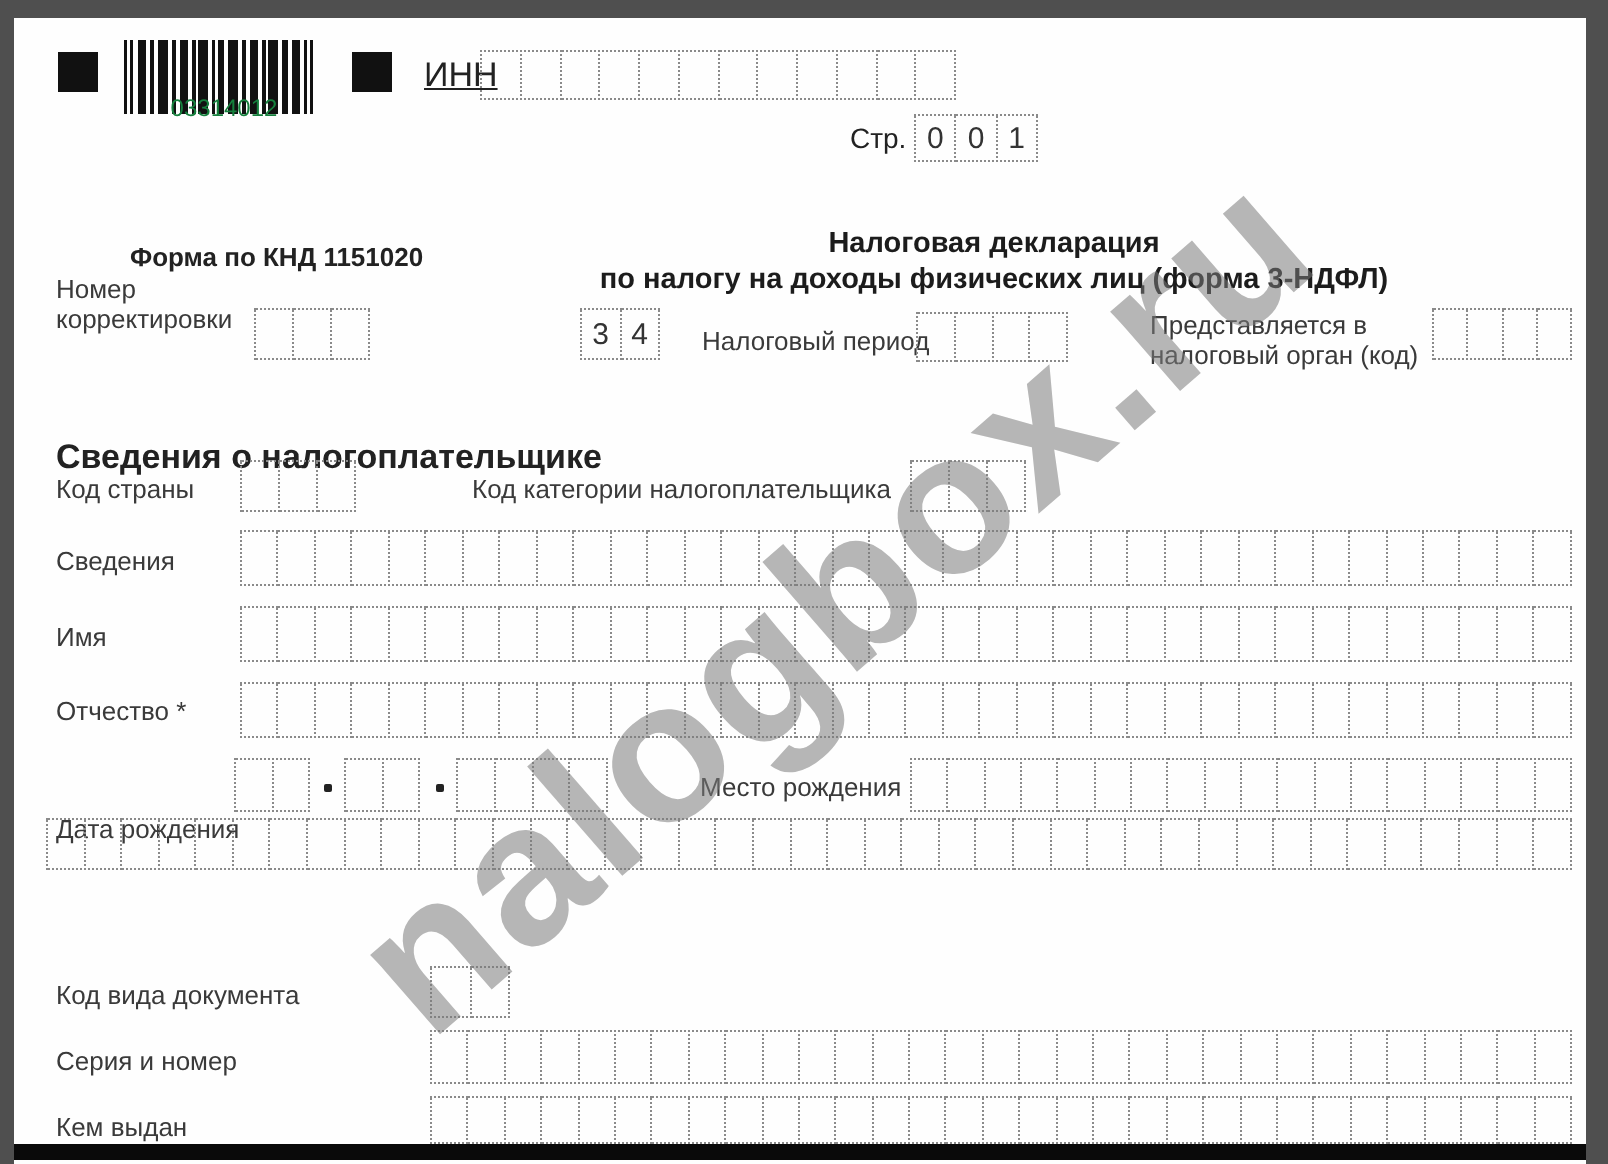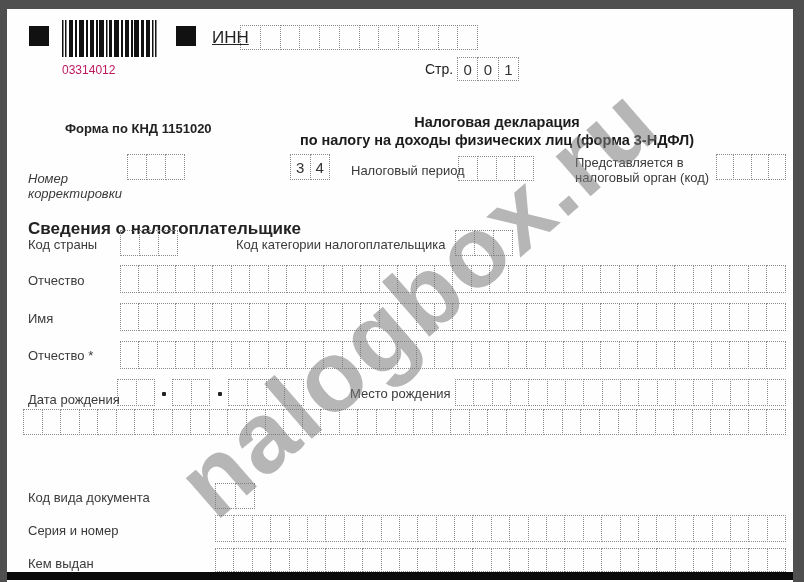--- a/index.html
+++ b/index.html
@@ -59,21 +59,21 @@
       <rect x="59" y="0" width="2" height="37" fill="#111"></rect>
         <rect x="63" y="0" width="4" height="37" fill="#111"></rect>
       <rect x="69" y="0" width="2" height="37" fill="#111"></rect>
         <rect x="72" y="0" width="5" height="37" fill="#111"></rect>
       <rect x="79" y="0" width="3" height="37" fill="#111"></rect>
         <rect x="84" y="0" width="4" height="37" fill="#111"></rect>
       <rect x="90" y="0" width="1.5" height="37" fill="#111"></rect>
         <rect x="93" y="0" width="1.5" height="37" fill="#111"></rect>
     </svg>
   </div>
-  <div class="abs" style="left:55px;top:54px;width:100px;display:flex;justify-content:flex-start;font-size:12px;color:#be185d;">
+  <div class="abs" style="left:55px;top:38px;width:100px;display:flex;justify-content:center;font-size:12px;color:#15803d;">
     <span>0331</span>
     <span>4012</span>
   </div>
   <div class="abs sq" style="left:169px;top:17px;"></div>
 
   <div class="abs" style="left:205px;top:19px;font-size:17px;color:#222;text-decoration:underline;">ИНН</div>
   <div class="abs cellrow" style="left:233px;top:16px;width:238px;height:25px;">
       <span class="cell"></span>
       <span class="cell"></span>
       <span class="cell"></span>
@@ -94,21 +94,21 @@
       <span class="cell">0</span>
       <span class="cell">1</span>
     </div>
 
   <div class="abs label bold" style="left:58px;top:96px;font-size:13px;">Форма по КНД 1151020</div>
   <div class="abs title" style="left:210px;top:104px;width:560px;">
     <div>Налоговая декларация</div>
     <div>по налогу на доходы физических лиц (форма 3-НДФЛ)</div>
   </div>
 
-  <div class="abs label" style="left:21px;top:162px;font-style:italic;">
+  <div class="abs label" style="left:21px;top:128px;">
     <div>Номер</div>
     <div>корректировки</div>
   </div>
   <div class="abs cellrow" style="left:120px;top:145px;width:58px;height:26px;">
       <span class="cell"></span>
       <span class="cell"></span>
       <span class="cell"></span>
     </div>
 
   <div class="abs cellrow" style="left:283px;top:145px;width:40px;height:26px;">
@@ -144,21 +144,21 @@
       <span class="cell"></span>
     </div>
 
   <div class="abs label" style="left:229px;top:228px;">Код категории налогоплательщика</div>
   <div class="abs cellrow" style="left:448px;top:221px;width:58px;height:26px;">
       <span class="cell"></span>
       <span class="cell"></span>
       <span class="cell"></span>
     </div>
 
-  <div class="abs label" style="left:21px;top:264px;">Отчество</div>
+  <div class="abs label" style="left:21px;top:264px;">Сведения</div>
   <div class="abs cellrow" style="left:113px;top:256px;width:666px;height:28px;">
       <span class="cell"></span>
       <span class="cell"></span>
       <span class="cell"></span>
       <span class="cell"></span>
       <span class="cell"></span>
       <span class="cell"></span>
       <span class="cell"></span>
       <span class="cell"></span>
       <span class="cell"></span>
@@ -264,21 +264,21 @@
       <span class="cell"></span>
       <span class="cell"></span>
       <span class="cell"></span>
       <span class="cell"></span>
       <span class="cell"></span>
       <span class="cell"></span>
       <span class="cell"></span>
       <span class="cell"></span>
     </div>
 
-  <div class="abs label" style="left:21px;top:383px;text-align:center;">Дата рождения</div>
+  <div class="abs label" style="left:21px;top:398px;text-align:center;">Дата рождения</div>
   <div class="abs cellrow" style="left:110px;top:370px;width:38px;height:27px;">
       <span class="cell"></span>
       <span class="cell"></span>
     </div>
   <div class="abs dot" style="left:155px;top:383px;"></div>
   <div class="abs cellrow" style="left:165px;top:370px;width:38px;height:27px;">
       <span class="cell"></span>
       <span class="cell"></span>
     </div>
   <div class="abs dot" style="left:211px;top:383px;"></div>

